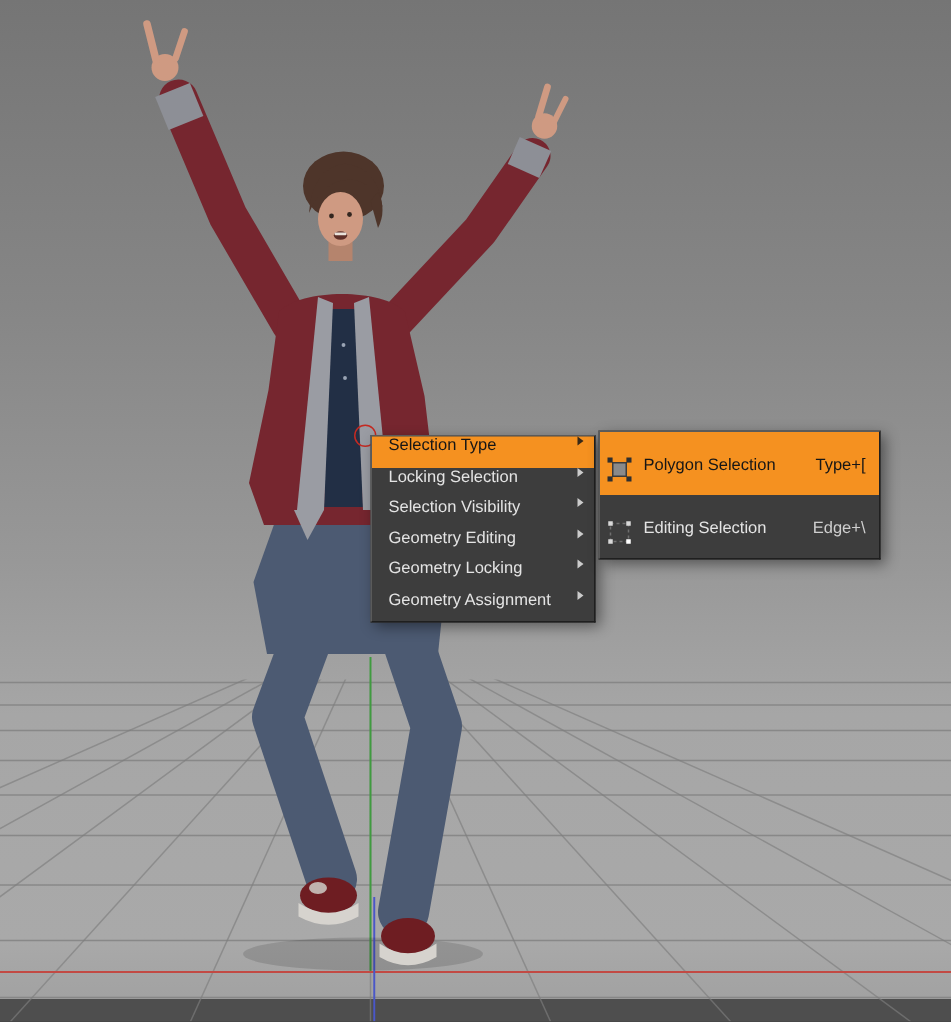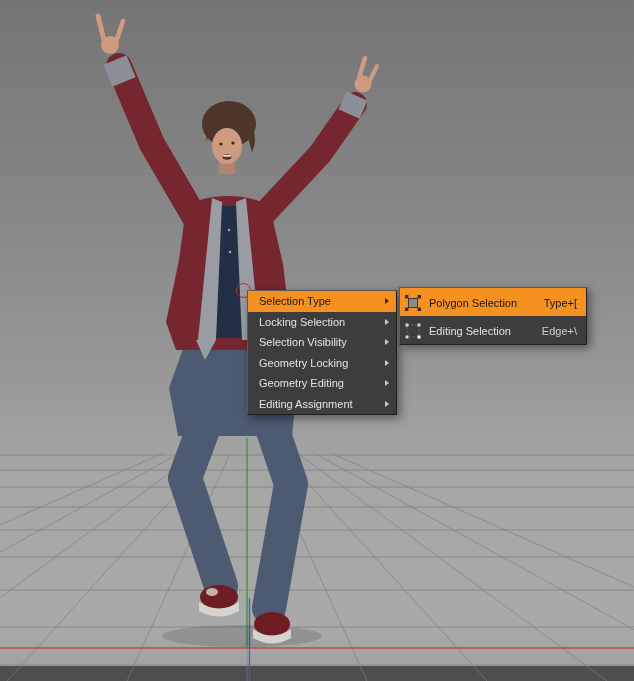--- a/index.html
+++ b/index.html
@@ -19,42 +19,42 @@
   }
   
   .menu{
     position:absolute;left:247px;top:290px;width:150px;
     background:var(--menu-bg,#3d3d3d);
     border:1px solid #5a5a5a;border-right-color:#1f1f1f;border-bottom-color:#1f1f1f;
     box-shadow:3px 3px 9px rgba(0,0,0,.45);
     z-index:10;box-sizing:border-box;
   }
   .menu-item{
-    height:20.5px;display:flex;align-items:center;
+    height:20.5px;display:flex;
     padding:0 7px 0 11px;font-size:11px;color:var(--menu-text,#e4e4e4);
     cursor:default;white-space:nowrap;
   }
   .menu-item .mi-label{flex:1;}
   .tri-right{
     width:0;height:0;margin-left:8px;
     border-top:3.5px solid transparent;border-bottom:3.5px solid transparent;
     border-left:4.5px solid currentColor;opacity:.85;
   }
   .menu-item.highlighted{background:var(--accent-orange,#f59120);color:var(--highlight-text,#161616);}
   
   .submenu{
     position:absolute;left:399px;top:287px;width:188px;
     background:var(--menu-bg,#3d3d3d);
     border:1px solid #5a5a5a;border-right-color:#1f1f1f;border-bottom-color:#1f1f1f;
     box-shadow:3px 3px 9px rgba(0,0,0,.45);
     z-index:10;box-sizing:border-box;
   }
   .submenu-item{
-    height:26px;display:flex;align-items:center;gap:7px;
-    padding:2px 9px 0 4px;font-size:11px;color:var(--menu-text,#e4e4e4);cursor:default;
+    height:26px;display:flex;gap:7px;
+    padding:16px 9px 0 4px;font-size:11px;color:var(--menu-text,#e4e4e4);cursor:default;
   }
   .submenu-item .si-icon{width:18px;height:18px;flex:0 0 18px;display:block;}
   .submenu-item .si-label{flex:1;white-space:nowrap;}
   .submenu-item .si-shortcut{color:#cfcfcf;white-space:nowrap;}
   .submenu-item.highlighted{background:var(--accent-orange,#f59120);color:var(--highlight-text,#161616);}
   .submenu-item.highlighted .si-shortcut{color:var(--highlight-text,#161616);}
 </style>
 </head>
 <body>
 
@@ -169,29 +169,29 @@
     </div>
     <div class="menu-item">
       <span class="mi-label">Locking Selection</span>
       <span class="tri-right"></span>
     </div>
     <div class="menu-item">
       <span class="mi-label">Selection Visibility</span>
       <span class="tri-right"></span>
     </div>
     <div class="menu-item">
+      <span class="mi-label">Geometry Editing</span>
+      <span class="tri-right"></span>
+    </div>
+    <div class="menu-item">
       <span class="mi-label">Geometry Locking</span>
       <span class="tri-right"></span>
     </div>
     <div class="menu-item">
-      <span class="mi-label">Geometry Editing</span>
-      <span class="tri-right"></span>
-    </div>
-    <div class="menu-item">
-      <span class="mi-label">Editing Assignment</span>
+      <span class="mi-label">Geometry Assignment</span>
       <span class="tri-right"></span>
     </div>
   </div>
 
   <div class="submenu">
     <div class="submenu-item highlighted">
       <svg class="si-icon" viewBox="0 0 18 18">
         <rect x="4.5" y="4.5" width="9" height="9" fill="#8a8a8a" stroke="#3c3c3c" stroke-width="1"></rect>
         <rect x="1" y="1" width="3.4" height="3.4" fill="#2f2f2f"></rect>
         <rect x="13.6" y="1" width="3.4" height="3.4" fill="#2f2f2f"></rect>

